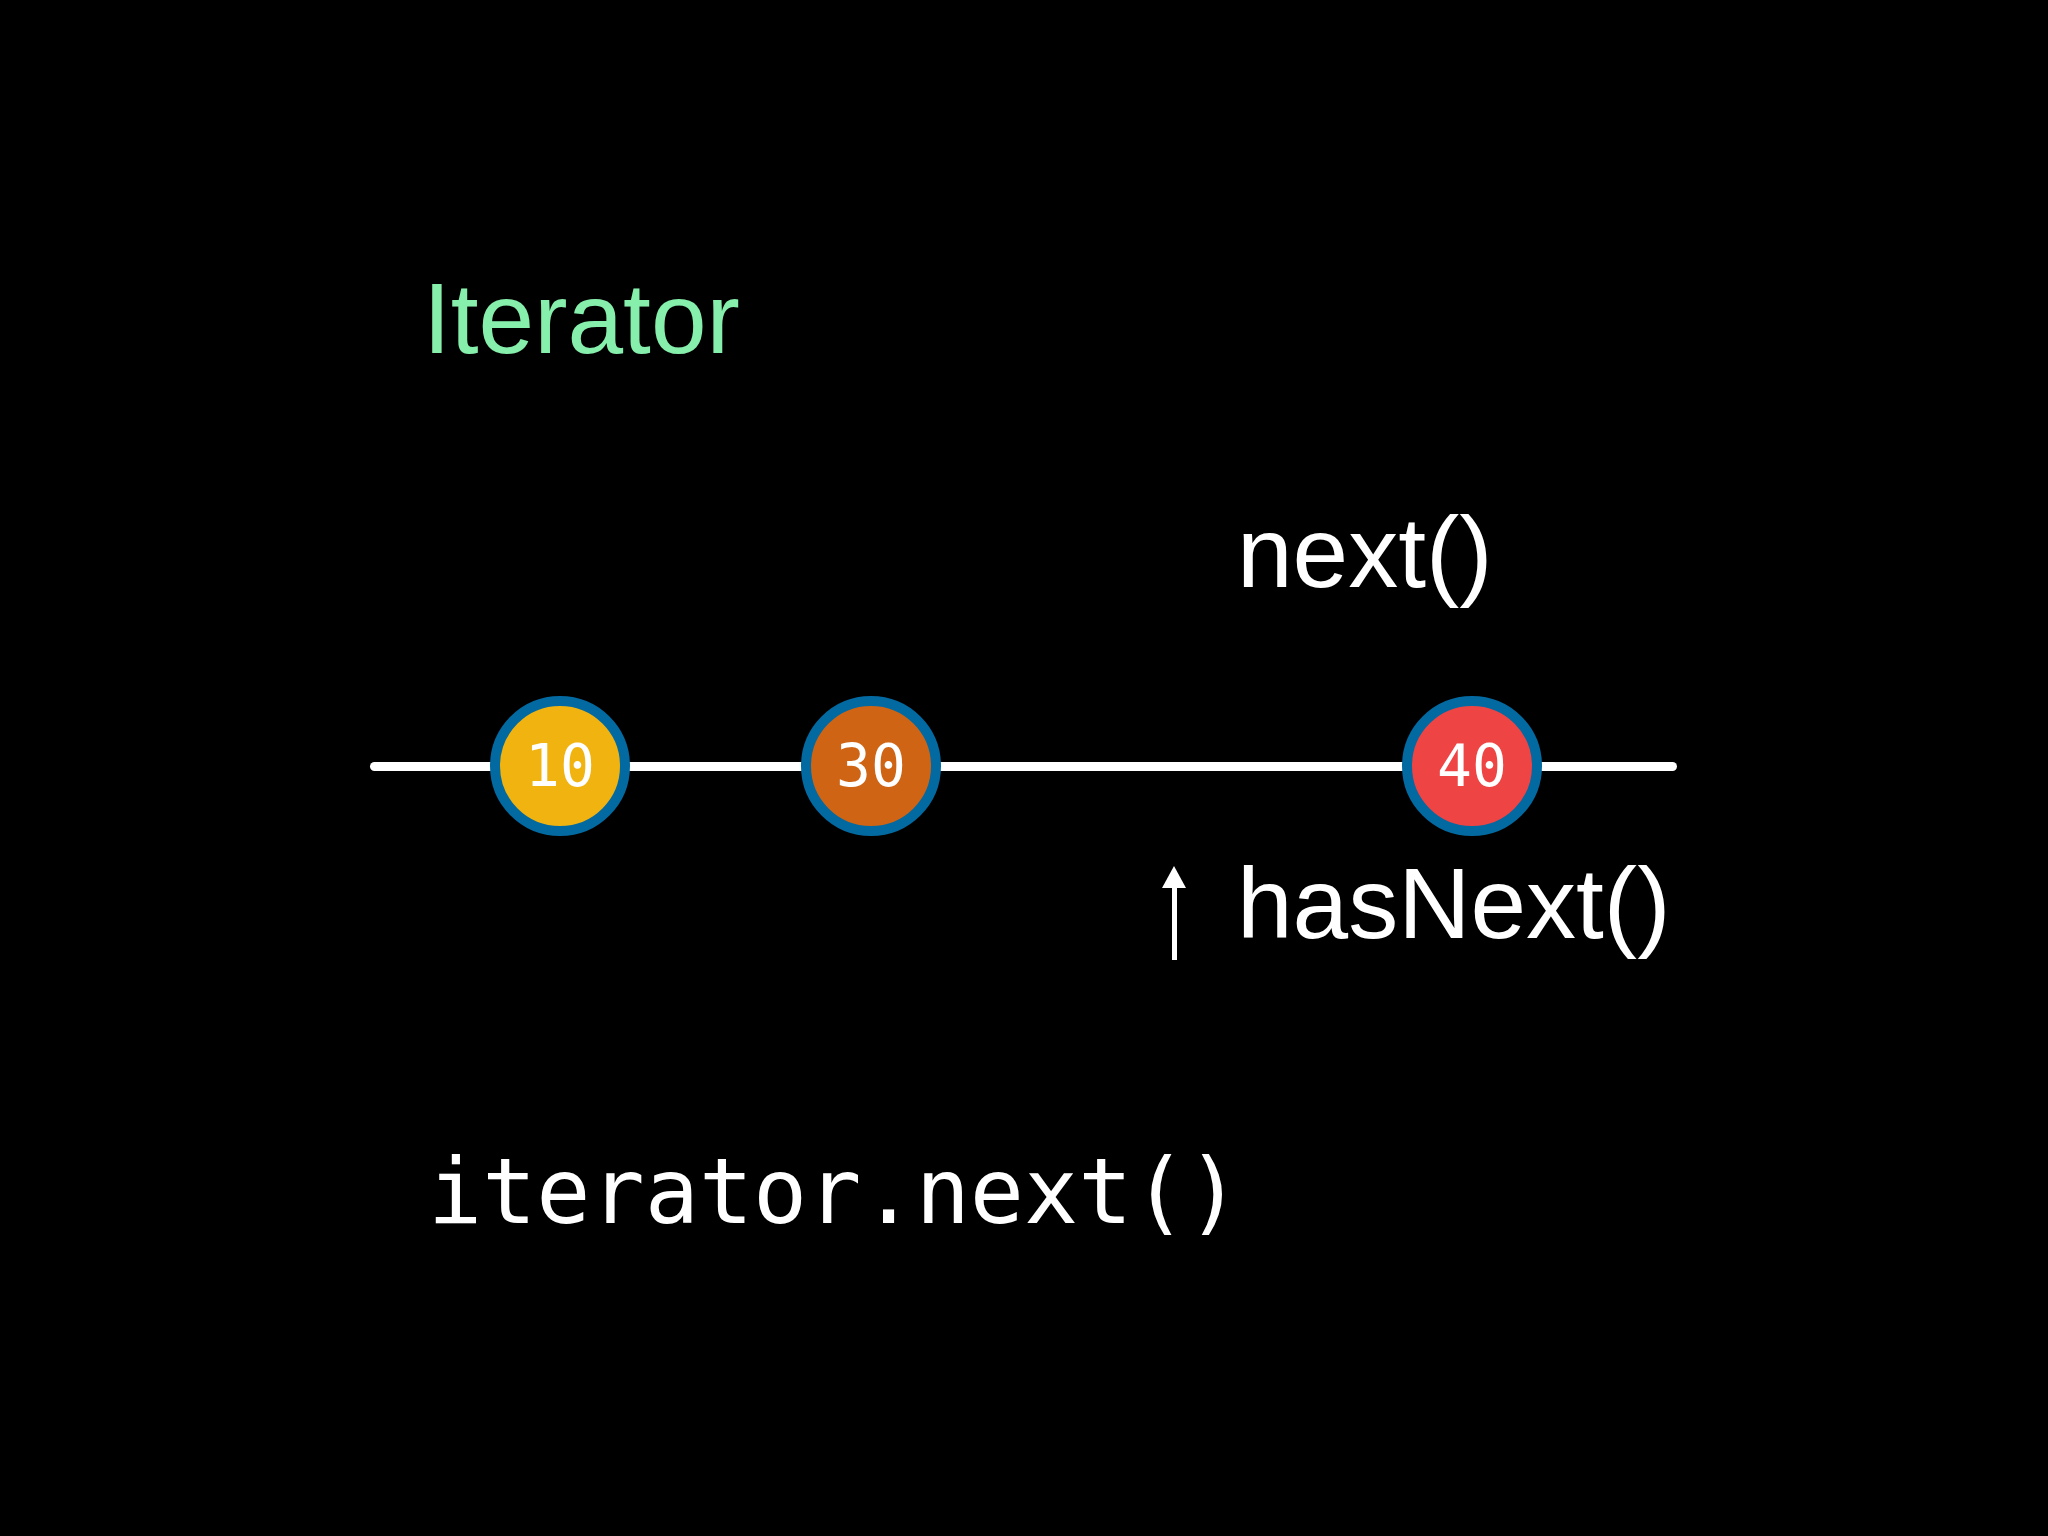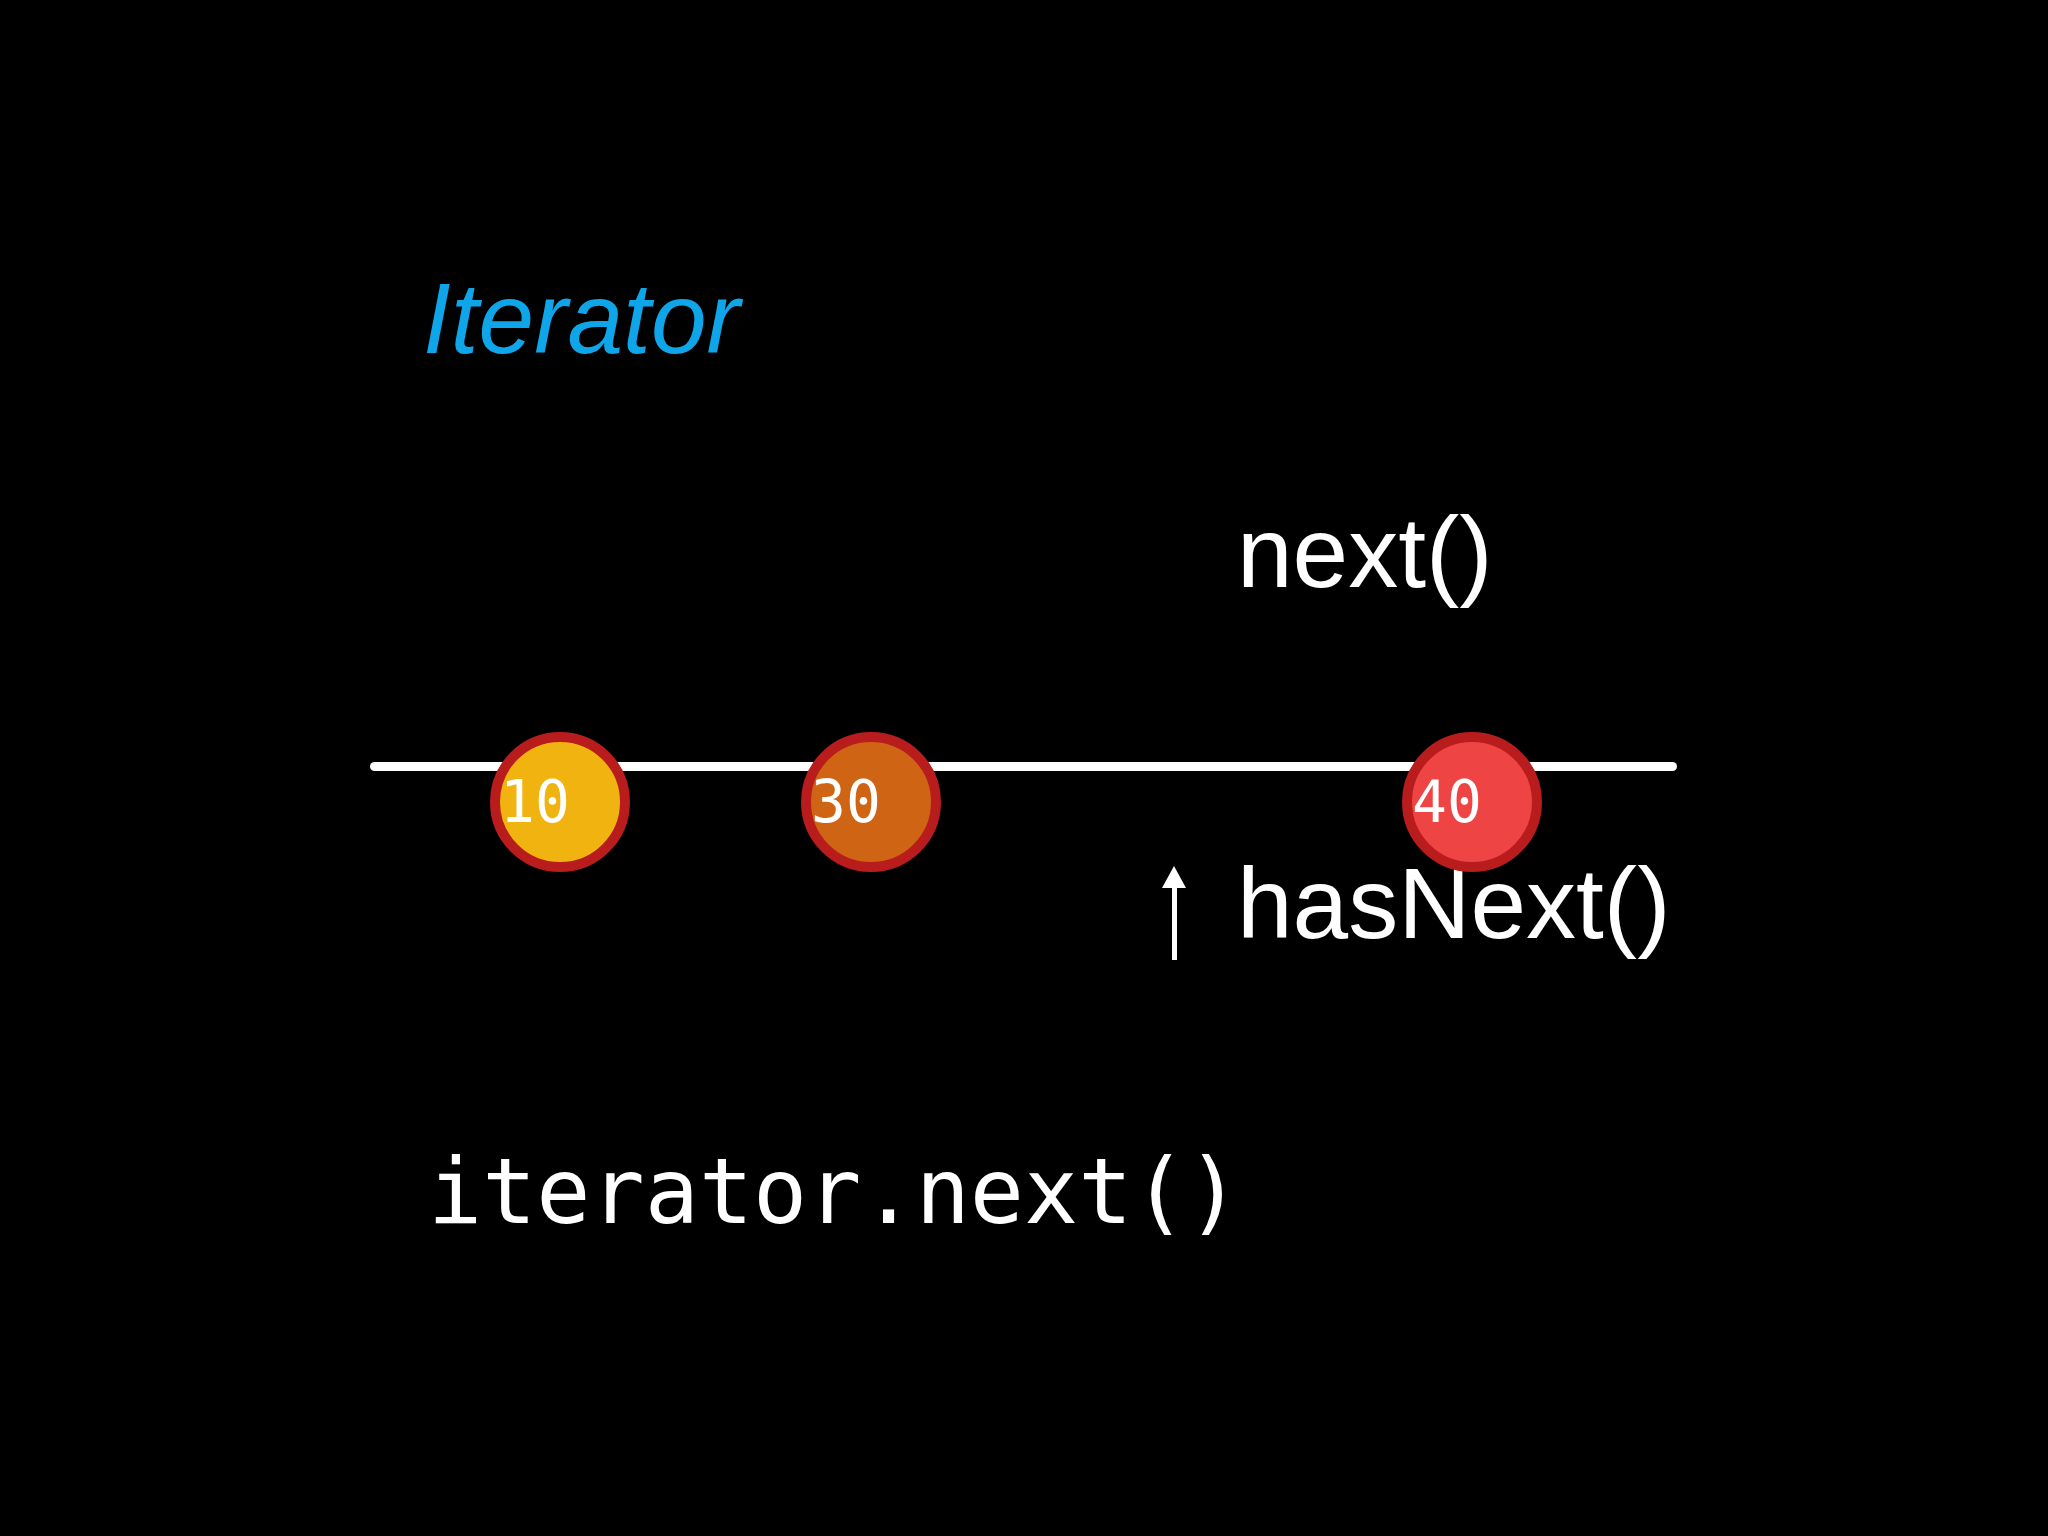--- a/index.html
+++ b/index.html
@@ -33,27 +33,28 @@
     position: absolute;
     left: 370px;
     top: 762px;
     width: 1307px;
     height: 9px;
     border-radius: 5px;
     background: #FFFFFF;
   }
   .node {
     position: absolute;
-    top: 732px;
+    top: 696px;
     width: 120px;
     height: 120px;
-    border: 10px solid #b91c1c;
+    border: 10px solid #0369a1;
     border-radius: 50%;
     display: flex;
     align-items: center;
+    justify-content: center;
   }
   .node-0 { left: 490px; }
   .node-1 { left: 801px; }
   .node-2 { left: 1104px; }
   .node-3 { left: 1402px; }
   .node-label {
     font-family: "DejaVu Sans Mono", monospace;
     font-size: 58px;
     color: #FFFFFF;
   }
@@ -91,21 +92,21 @@
     line-height: 1;
     color: #FFFFFF;
     white-space: pre;
   }
 </style>
 </head>
 <body>
 
 <div class="stage" style="background-color: rgb(0, 0, 0);">
 
-  <div class="title" style="color: #0ea5e9; font-style: italic;">Iterator</div>
+  <div class="title" style="color: #86efac;">Iterator</div>
 
   <div class="methods" style="color: rgb(255, 255, 255);">
     <div>next()</div>
     <div>hasNext()</div>
   </div>
 
   <div class="timeline-track" style="background-color: rgb(255, 255, 255);"></div>
 
   <div class="node node-0" style="background-color: rgb(240, 179, 16);">
     <span class="node-label">10</span>

